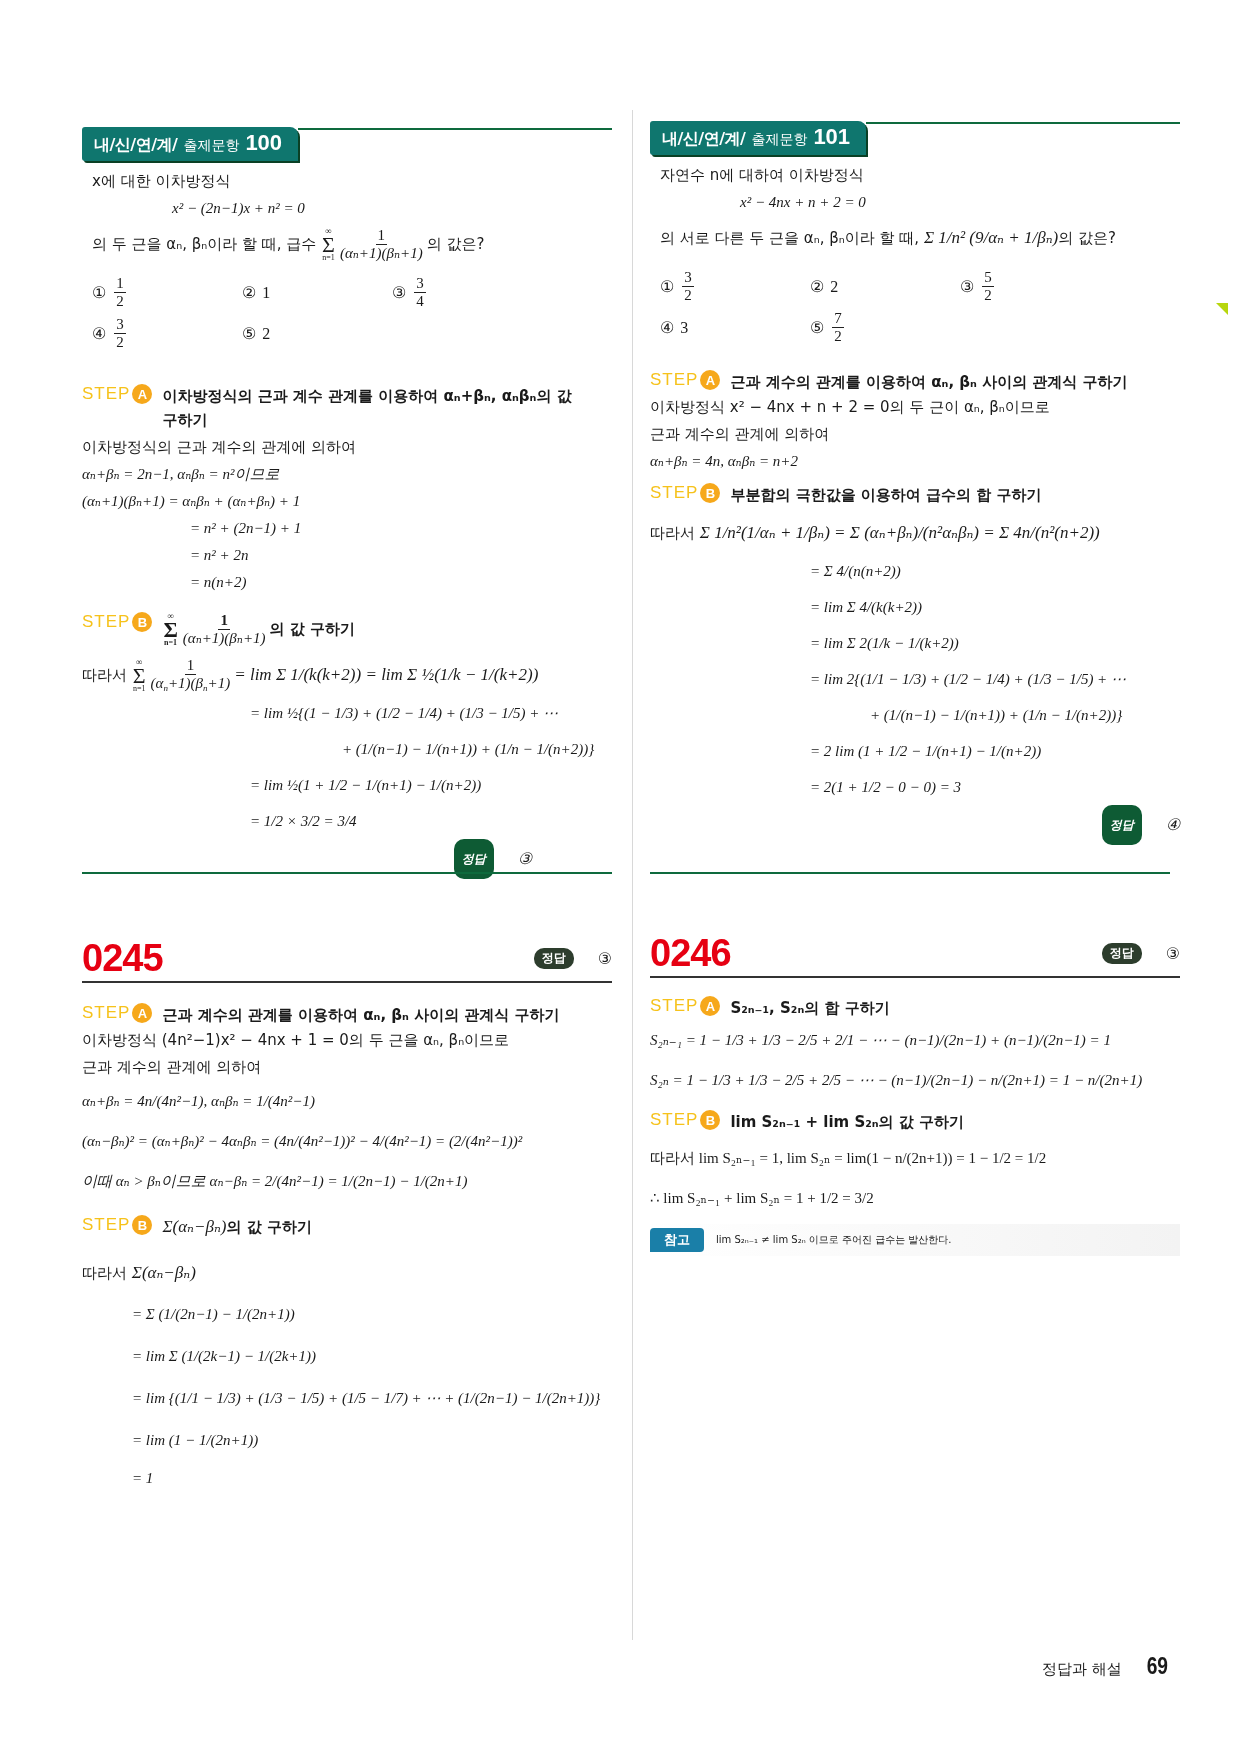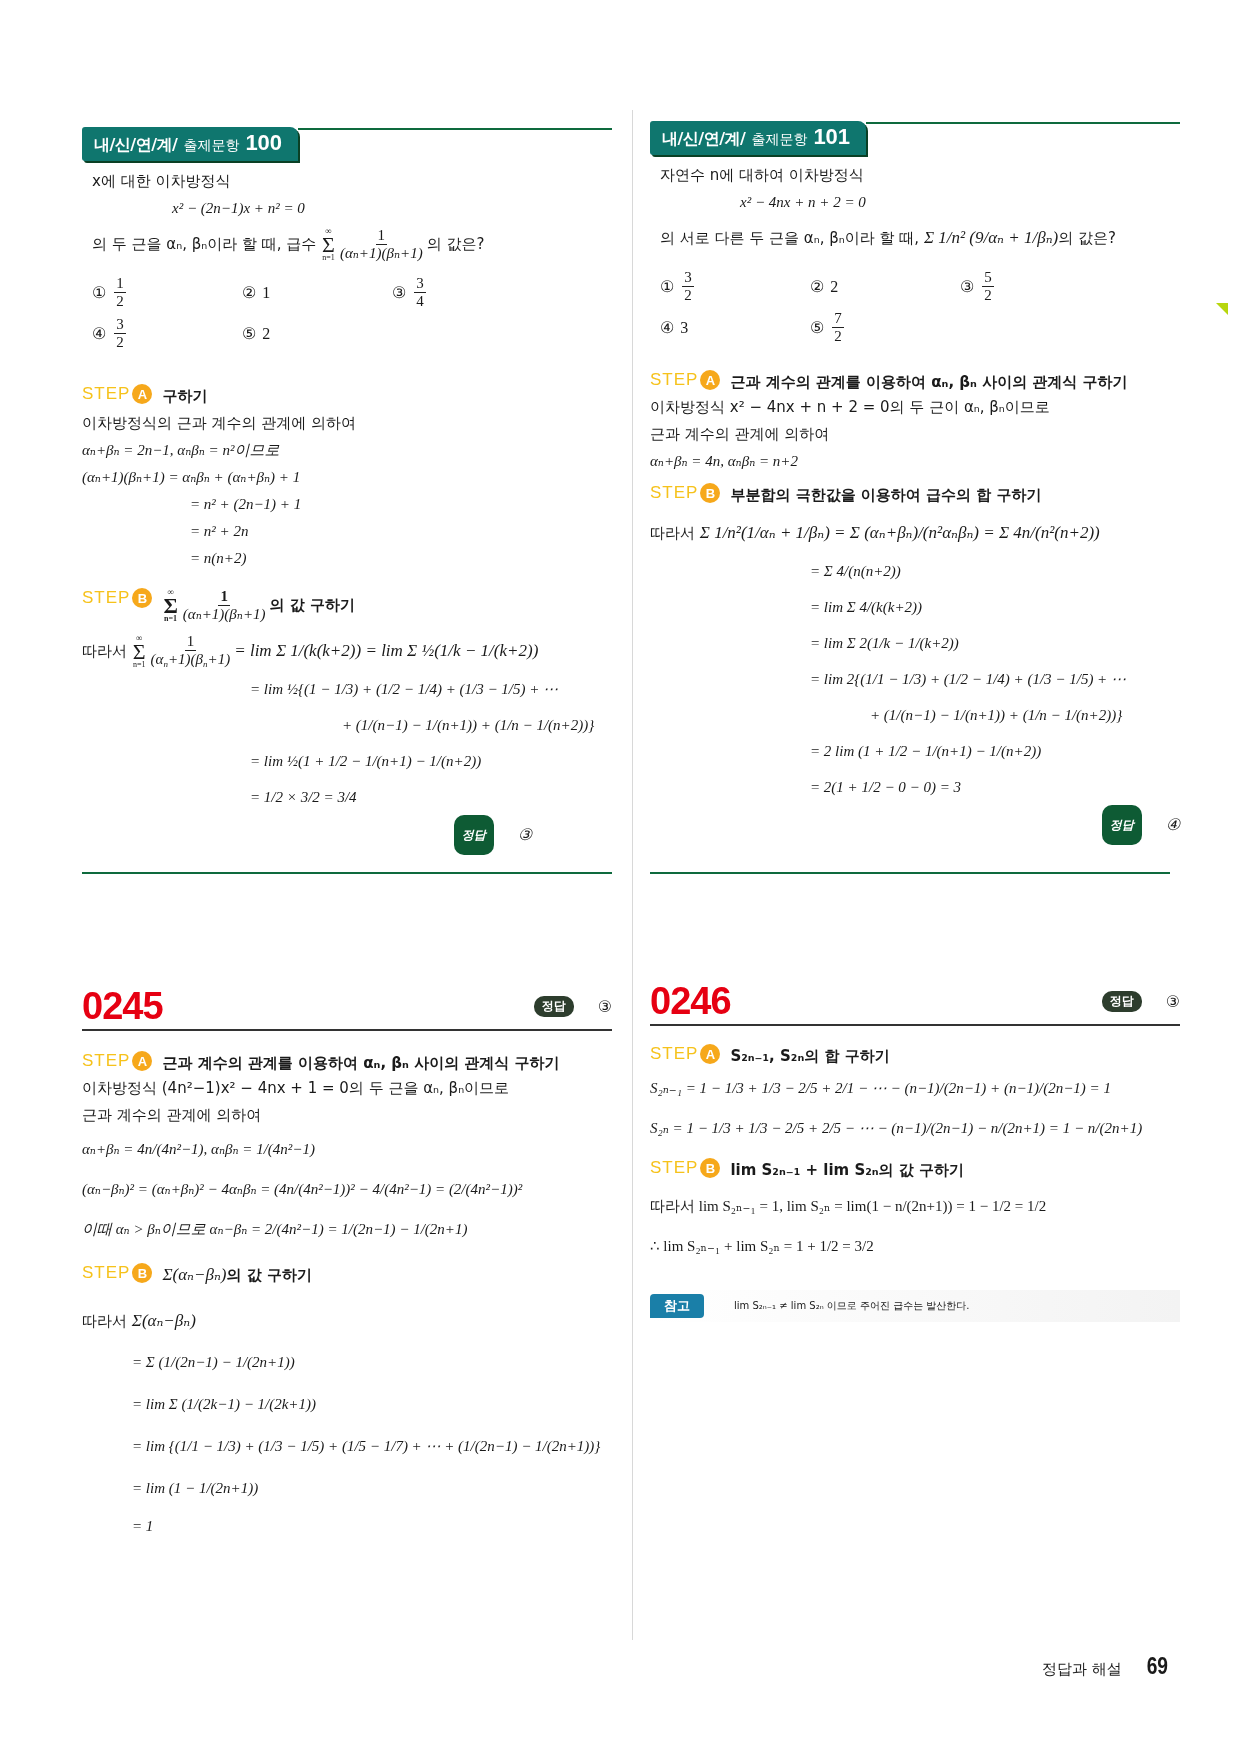--- a/index.html
+++ b/index.html
@@ -40,23 +40,23 @@
   .step-title { font-weight: bold; font-size: 15px; line-height: 24px; }
 
   .answer { display: flex; align-items: center; gap: 24px; position: absolute; right: 0; }
   .answer-pill { background: #0e5b34; color: #fff; font-size: 12px; padding: 2px 8px; border-radius: 10px; font-weight: bold; }
   .answer-pill.dark { background: #2d3d2d; }
   .answer-num { font-size: 16px; }
 
   .hr-green { position: absolute; height: 2px; background: #0e6a3d; }
 
   .prob-num { font-family: "Liberation Sans", sans-serif; font-weight: bold; color: #e60012; font-size: 38px; letter-spacing: -1px; }
-  .prob-header { position: relative; height: 48px; border-bottom: 2px solid #333; display: flex; align-items: center; margin-top: 48px; }
-
-  .note { display: flex; align-items: center; gap: 30px; margin-top: 24px; background: linear-gradient(90deg, #ffffff 0%, #f3f3f3 100%); padding: 4px 0; }
+  .prob-header { position: relative; height: 48px; border-bottom: 2px solid #333; display: flex; align-items: center; }
+
+  .note { display: flex; align-items: center; gap: 12px; margin-top: 6px; background: linear-gradient(90deg, #ffffff 0%, #f3f3f3 100%); padding: 4px 0; }
   .note-tag { background: #1a7fa8; color: #fff; font-size: 13px; font-weight: bold; padding: 3px 14px; border-radius: 4px 4px 4px 0; }
   .note-text { font-size: 10px; }
 
   .footer { position: absolute; left: 1042px; top: 1652px; display: flex; align-items: baseline; gap: 22px; }
   .footer-label { font-size: 15px; }
   .footer-page { font-family: "Liberation Sans", sans-serif; font-weight: bold; font-size: 24px; transform: scaleX(0.8); }
 
   .corner-mark { position: absolute; left: 1216px; top: 303px; width: 0; height: 0; border-top: 12px solid #b7d60e; border-left: 12px solid transparent; }
 
   .sigma { display: inline-flex; flex-direction: column; align-items: center; vertical-align: middle; line-height: 1; margin: 0 1px; }
@@ -126,20 +126,21 @@
         </div>
     </div>
   </div>
 
   <div class="step" style="margin-top:34px;">
     <div class="step-badge">
         <span>STEP</span>
         <span class="step-circle">A</span>
       </div>
     <div class="step-title">
+        <div>이차방정식의 근과 계수 관계를 이용하여 αₙ+βₙ, αₙβₙ의 값</div>
         <div>구하기</div>
       </div>
   </div>
   <div style="margin-top:2px;">
     <div class="line">이차방정식의 근과 계수의 관계에 의하여</div>
     <div class="line math mi">αₙ+βₙ = 2n−1, αₙβₙ = n²이므로</div>
     <div class="line math mi">(αₙ+1)(βₙ+1) = αₙβₙ + (αₙ+βₙ) + 1</div>
     <div class="line math mi indent2">= n² + (2n−1) + 1</div>
     <div class="line math mi indent2">= n² + 2n</div>
     <div class="line math mi indent2">= n(n+2)</div>

